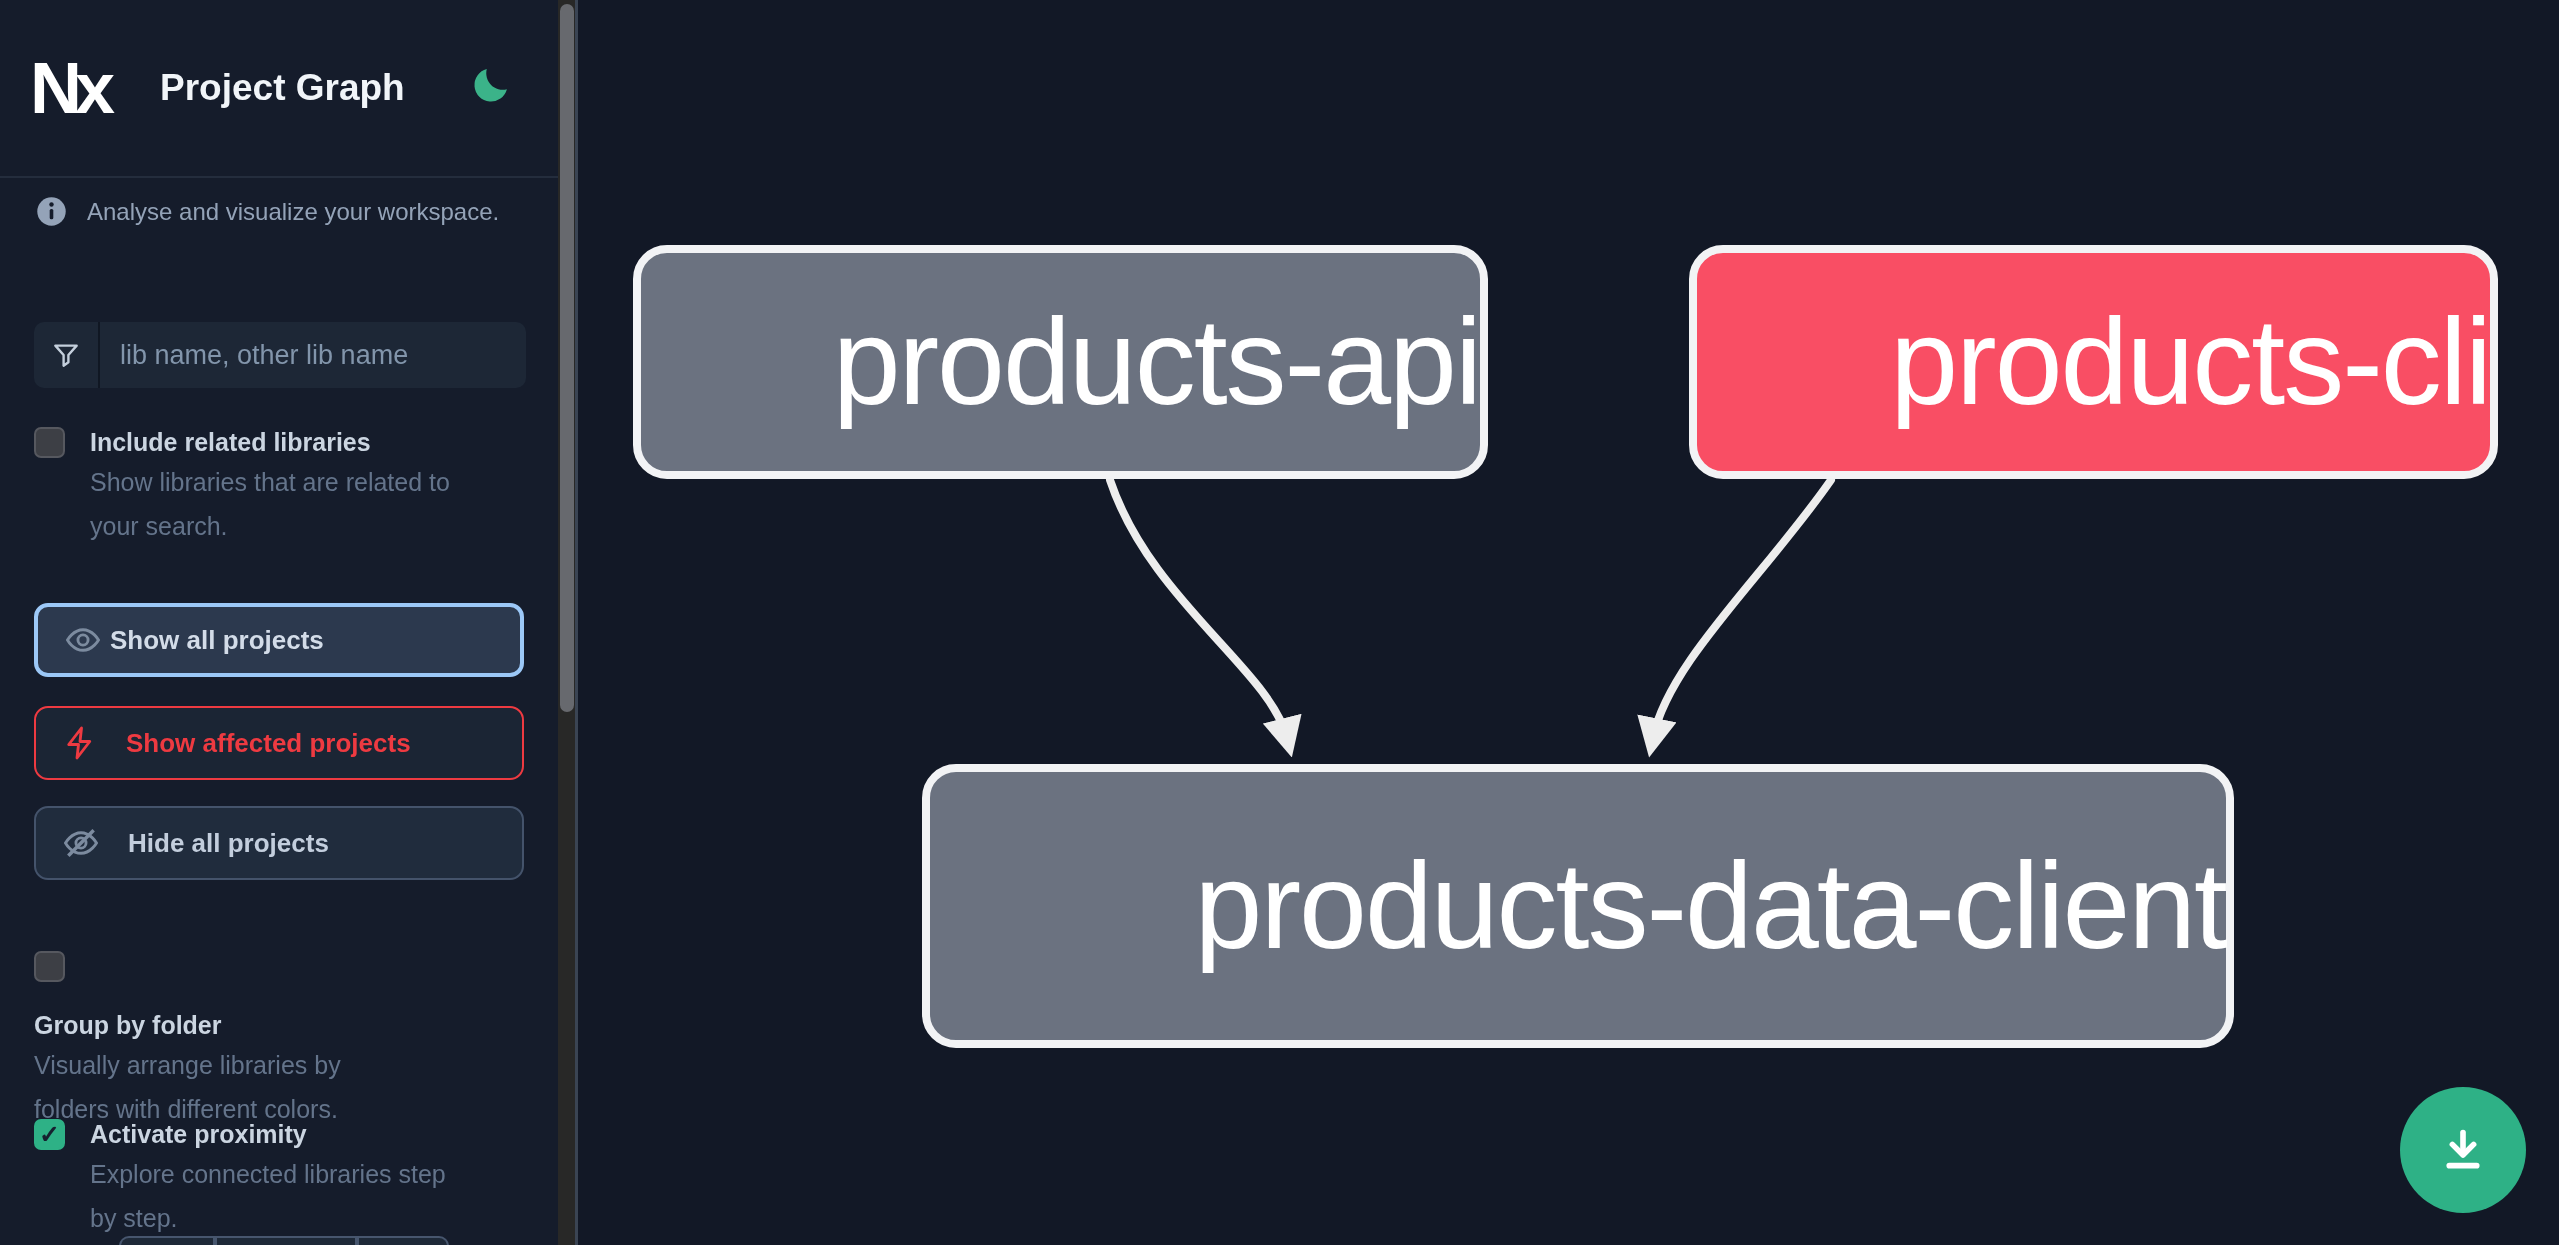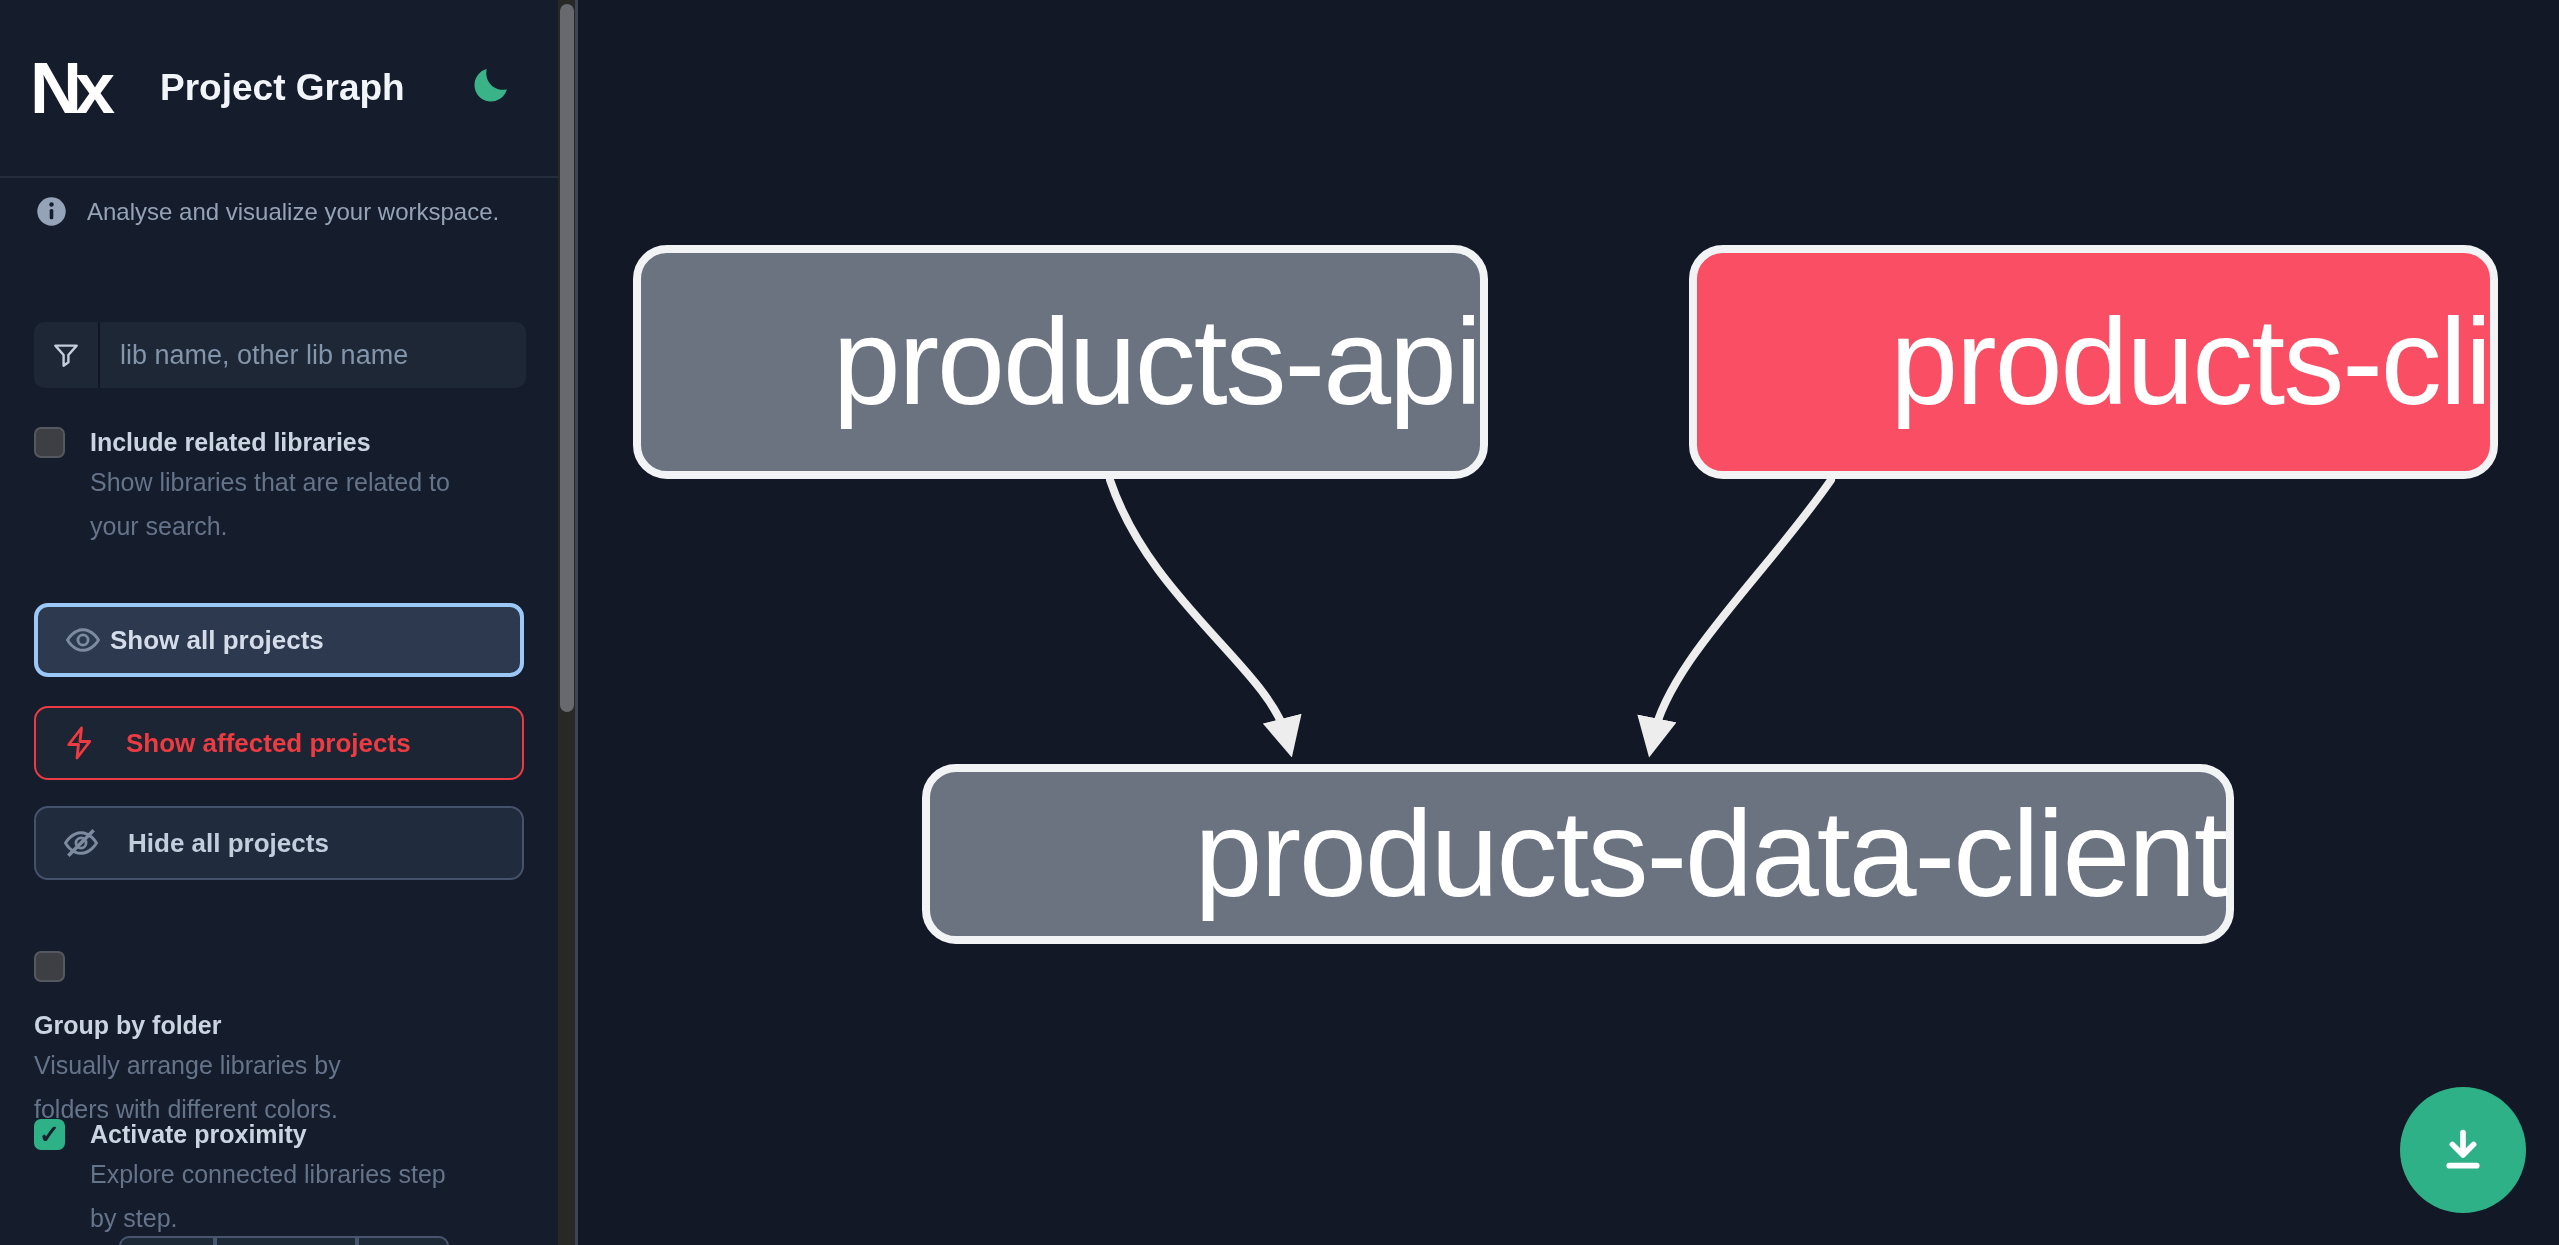--- a/index.html
+++ b/index.html
@@ -45,21 +45,21 @@
   .sb-scrollthumb{position:absolute;right:1px;top:4px;width:14px;height:708px;background:#67696e;border-radius:7px;cursor:pointer;}
 
   
   .graph{position:absolute;left:581px;top:0;width:1978px;height:1245px;background:#121826;}
   .edges-svg{position:absolute;left:0;top:0;width:100%;height:100%;}
   .node{position:absolute;box-sizing:border-box;border:8px solid #f2f3f5;border-radius:34px;display:flex;align-items:center;justify-content:flex-end;color:#ffffff;font-size:122px;font-weight:400;letter-spacing:-2px;cursor:pointer;white-space:nowrap;}
   .node-gray{background:#6b7280;}
   .node-affected{background:#f94e64;}
   .node-api{left:52px;top:245px;width:855px;height:234px;}
   .node-cli{left:1108px;top:245px;width:809px;height:234px;}
-  .node-data{left:341px;top:764px;width:1312px;height:180px;}
+  .node-data{left:341px;top:764px;width:1312px;height:284px;}
 
   .fab{position:absolute;left:1819px;top:1087px;width:126px;height:126px;border-radius:50%;background:#2eb186;display:flex;align-items:center;justify-content:center;cursor:pointer;}
 
   .icon{display:block;}
 </style>
 </head>
 <body>
 
 <div class="app">
 

